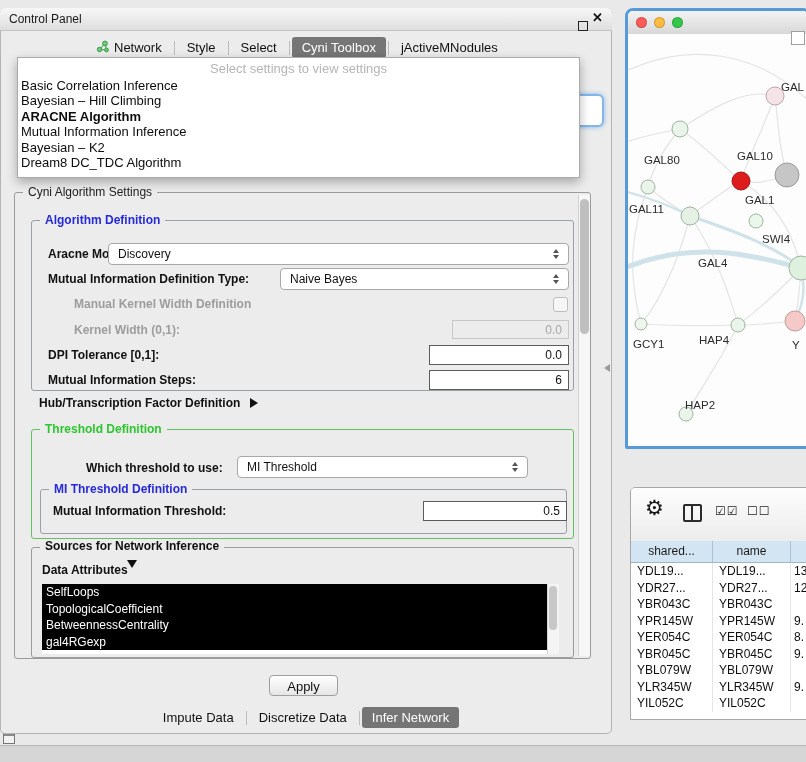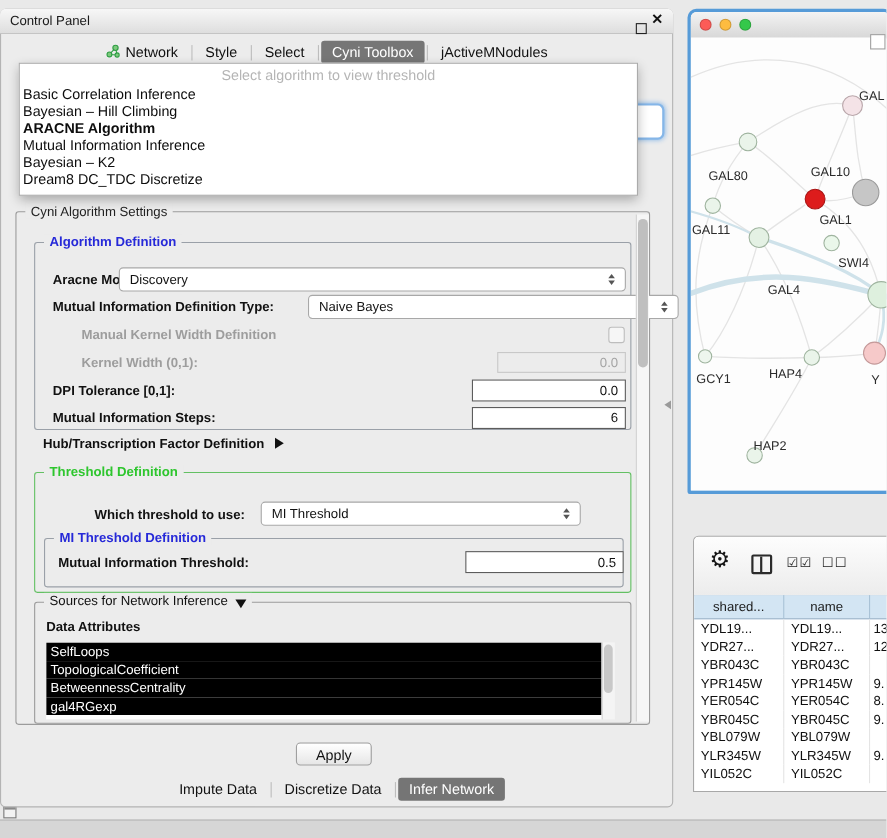--- a/index.html
+++ b/index.html
@@ -5,21 +5,21 @@
   html,body{margin:0;padding:0;background:#e9e9e9;}
   .stage{position:relative;width:806px;height:762px;background:#e9e9e9;overflow:hidden;
          font-family:"Liberation Sans",sans-serif;color:#111;}
   
   .lbl{position:absolute;font-size:12px;font-weight:bold;color:#111;white-space:nowrap;}
   .lbl.gray{color:#9d9d9d;padding-left:26px;}
   .group{position:absolute;border:1px solid #9b9b9b;border-radius:3px;box-sizing:border-box;}
   .legend{position:absolute;top:-8px;left:8px;background:#ececec;padding:0 5px;font-size:12px;white-space:nowrap;}
   .legend.blue{color:#2629d8;font-weight:bold;}
   .legend.green{color:#2ec62e;font-weight:bold;}
-  .legend.boldblack{color:#111;font-weight:normal;display:flex;align-items:flex-end;gap:7px;}
+  .legend.boldblack{color:#111;font-weight:bold;display:flex;align-items:center;gap:7px;flex-direction:column;}
   .combo{position:absolute;height:22px;background:#fff;border:1px solid #a8a8a8;border-radius:4px;
          display:flex;align-items:center;box-sizing:border-box;}
   .combo .val{flex:1;padding-left:9px;font-size:12px;color:#111;white-space:nowrap;overflow:hidden;}
   .stepper{width:15px;margin-right:5px;display:flex;flex-direction:column;align-items:center;gap:2px;}
   .tri-up{width:0;height:0;border-left:3.5px solid transparent;border-right:3.5px solid transparent;border-bottom:4.5px solid #555;}
   .tri-dn{width:0;height:0;border-left:3.5px solid transparent;border-right:3.5px solid transparent;border-top:4.5px solid #555;}
   .tri-right{width:0;height:0;border-top:5px solid transparent;border-bottom:5px solid transparent;border-left:8px solid #111;}
   .tri-down{width:0;height:0;border-left:5px solid transparent;border-right:5px solid transparent;border-top:8px solid #111;}
   .field{position:absolute;height:20px;background:#fff;border:1px solid #5c5c5c;border-radius:0;
          font-family:"Liberation Sans",sans-serif;font-size:12px;color:#111;text-align:right;
@@ -154,48 +154,48 @@
     </div>
     <div class="tab-sep"></div>
     <div class="tab">
       <span>jActiveMNodules</span>
     </div>
   </div>
 
   <div class="combo-fragment"></div>
 
   <div class="popup">
-    <div class="ph">Select algorithm to view threshold</div>
+    <div class="ph">Select settings to view settings</div>
     <div>
         <div class="algo-item">Basic Correlation Inference</div>
         <div class="algo-item">Bayesian – Hill Climbing</div>
         <div class="algo-item algo-sel">ARACNE Algorithm</div>
         <div class="algo-item">Mutual Information Inference</div>
         <div class="algo-item">Bayesian – K2</div>
-        <div class="algo-item">Dream8 DC_TDC Discretize</div>
+        <div class="algo-item">Dream8 DC_TDC Algorithm</div>
       </div>
   </div>
 
   <div class="group settings-group">
     <span class="legend">Cyni Algorithm Settings</span>
 
     <div class="group alg-group">
       <span class="legend blue">Algorithm Definition</span>
 
       <span class="lbl" style="left:16px;top:26px">Aracne Mode:</span>
       <div class="combo" style="left:76px;top:22px;width:461px">
         <span class="val">Discovery</span>
         <span class="stepper">
             <span class="tri-up"></span>
             <span class="tri-dn"></span>
           </span>
       </div>
 
       <span class="lbl" style="left:16px;top:51px">Mutual Information Definition Type:</span>
-      <div class="combo" style="left:248px;top:47px;width:337px">
+      <div class="combo" style="left:248px;top:47px;width:289px">
         <span class="val">Naive Bayes</span>
         <span class="stepper">
             <span class="tri-up"></span>
             <span class="tri-dn"></span>
           </span>
       </div>
 
       <span class="lbl gray" style="left:16px;top:76px">Manual Kernel Width Definition</span>
       <span class="checkbox" style="left:521px;top:76px"></span>
 

